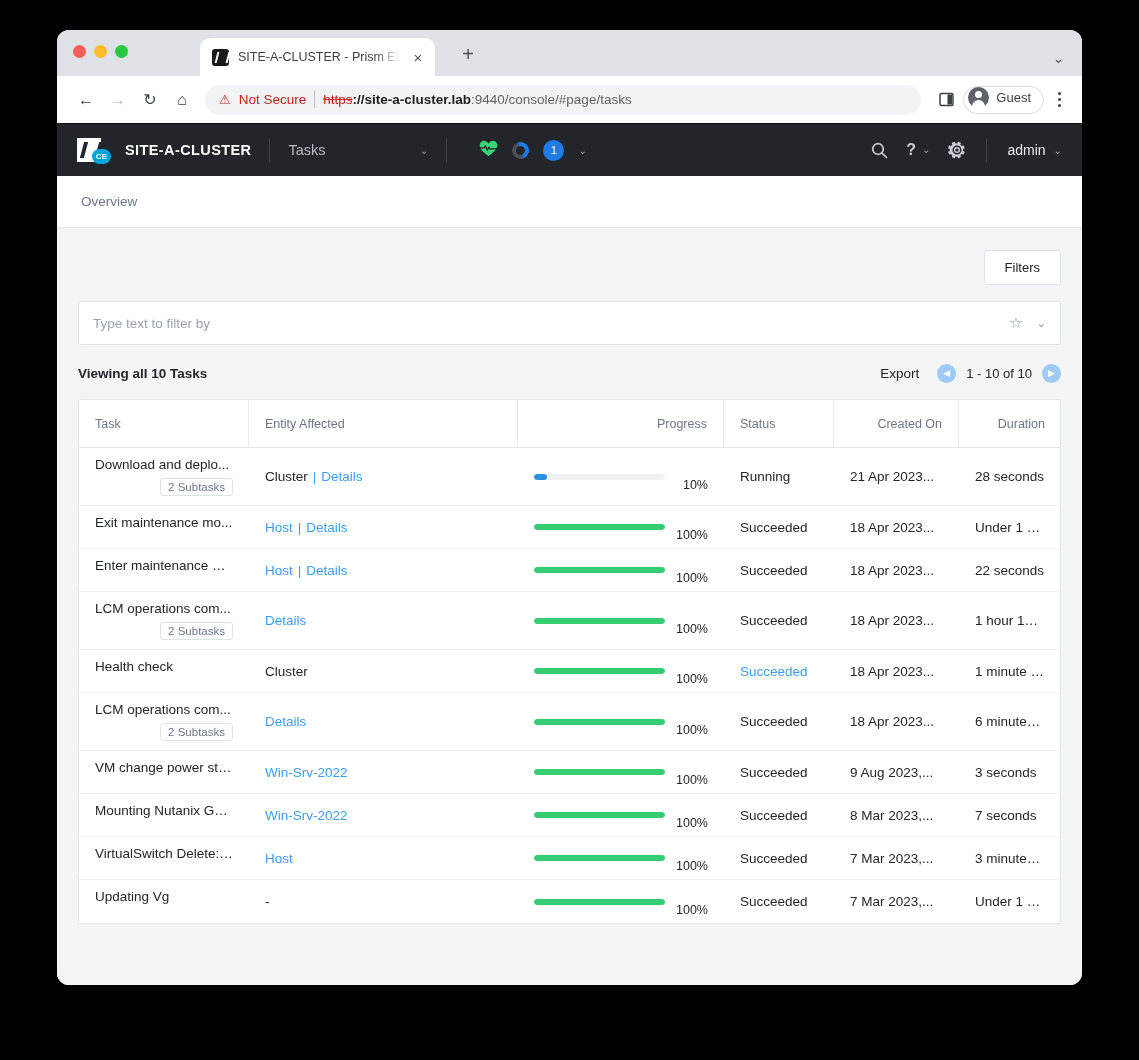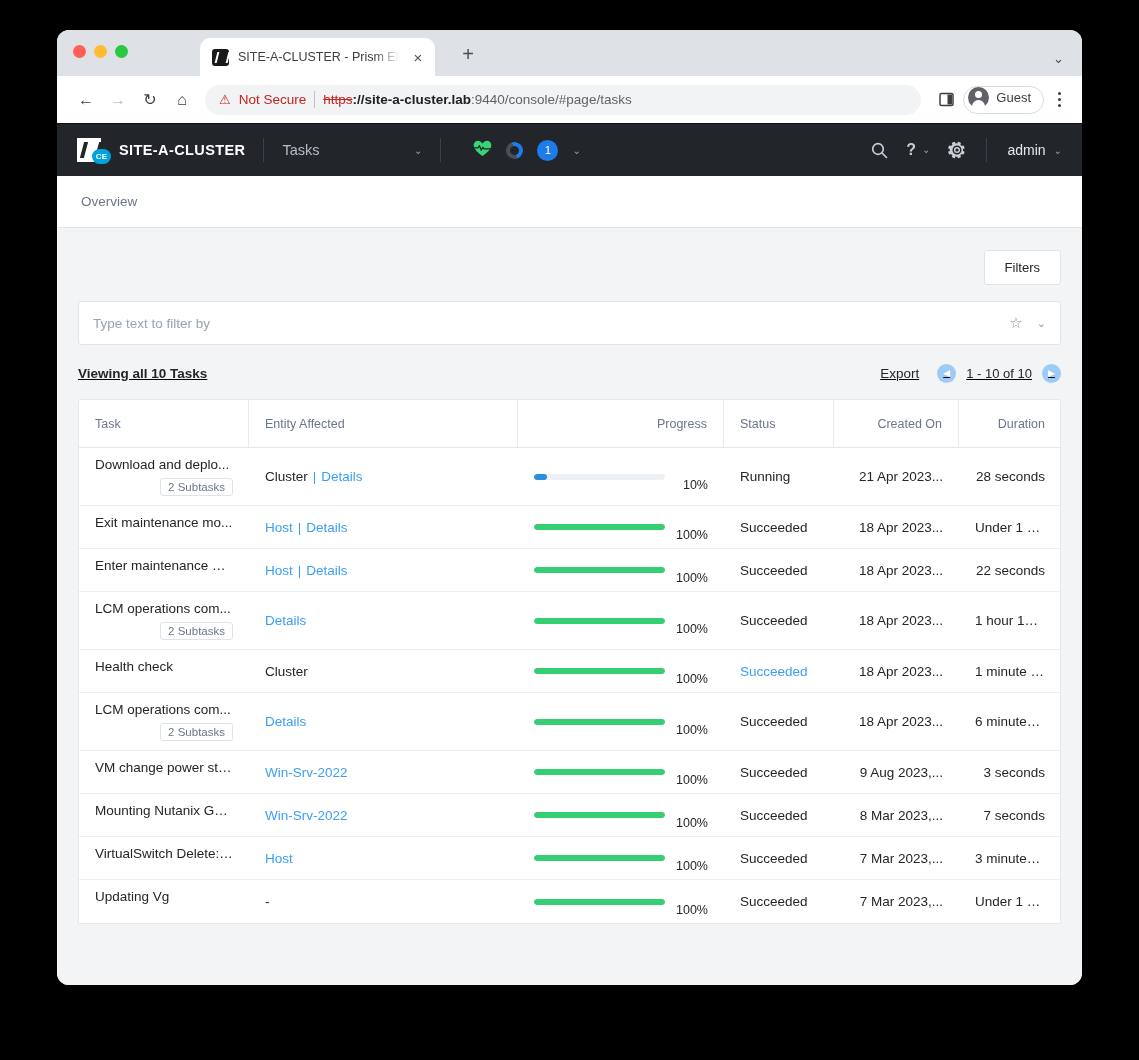--- a/index.html
+++ b/index.html
@@ -166,21 +166,21 @@
     background: #22252a;
     display: flex;
     align-items: center;
     padding: 0 20px 0 20px;
     color: #fff;
   }
   .logo {
     position: relative;
     width: 34px; height: 26px;
     flex: 0 0 auto;
-    margin-right: 8px;
+    margin-right: 14px;
   }
   .logo .n {
     position: absolute; left: 0; top: 1px;
     width: 24px; height: 24px;
     background: #fff;
   }
   .logo .n::after {
     content: "";
     position: absolute; left: 5px; top: 4px;
     width: 11px; height: 16px;
@@ -263,21 +263,20 @@
     display: flex; align-items: center;
     padding: 0 14px 0 14px;
   }
   .filter-input .ph { font-size: 13.5px; color: #9aa3b2; flex: 1 1 auto; }
   .star { color: #8b94a5; font-size: 15px; margin-right: 14px; }
   .fi-chev { color: #8b94a5; font-size: 11px; }
 
   .table-meta {
     display: flex; align-items: center;
     padding: 19px 0 16px 0;
-    text-decoration: underline;
   }
   .viewing { font-size: 13.5px; color: #22252a; font-weight: bold; }
   .meta-right { margin-left: auto; display: flex; align-items: center; gap: 18px; text-align: right; }
   .export { font-size: 13.5px; color: #22252a; }
   .pager { display: flex; align-items: center; gap: 10px; }
   .pg-btn {
     width: 19px; height: 19px; border-radius: 50%;
     background: #9ecbf5; color: #fff;
     display: flex; align-items: center; justify-content: center;
     font-size: 9px; line-height: 1;
@@ -334,21 +333,21 @@
 
   .prog-wrap { display: flex; align-items: center; width: 100%; gap: 11px; }
   .bar {
     flex: 1 1 auto; height: 6px;
     background: #eef1f4; border-radius: 3px;
     overflow: hidden;
   }
   .bar > i { display: block; height: 100%; border-radius: 3px; }
   .pct { font-size: 12.5px; color: #22252a; width: 32px; text-align: right; flex: 0 0 auto; margin-top: 16px; }
 
-  .cell-ellip { white-space: nowrap; overflow: hidden; text-overflow: ellipsis; display: block; width: 100%; text-align: right; }
+  .cell-ellip { white-space: nowrap; overflow: hidden; text-overflow: ellipsis; display: block; width: 100%; text-align: left; }
 </style>
 </head>
 <body>
 
 <div class="window">
 
   <div class="tabstrip">
     <div class="traffic">
       <span class="dot red"></span>
       <span class="dot yellow"></span>

